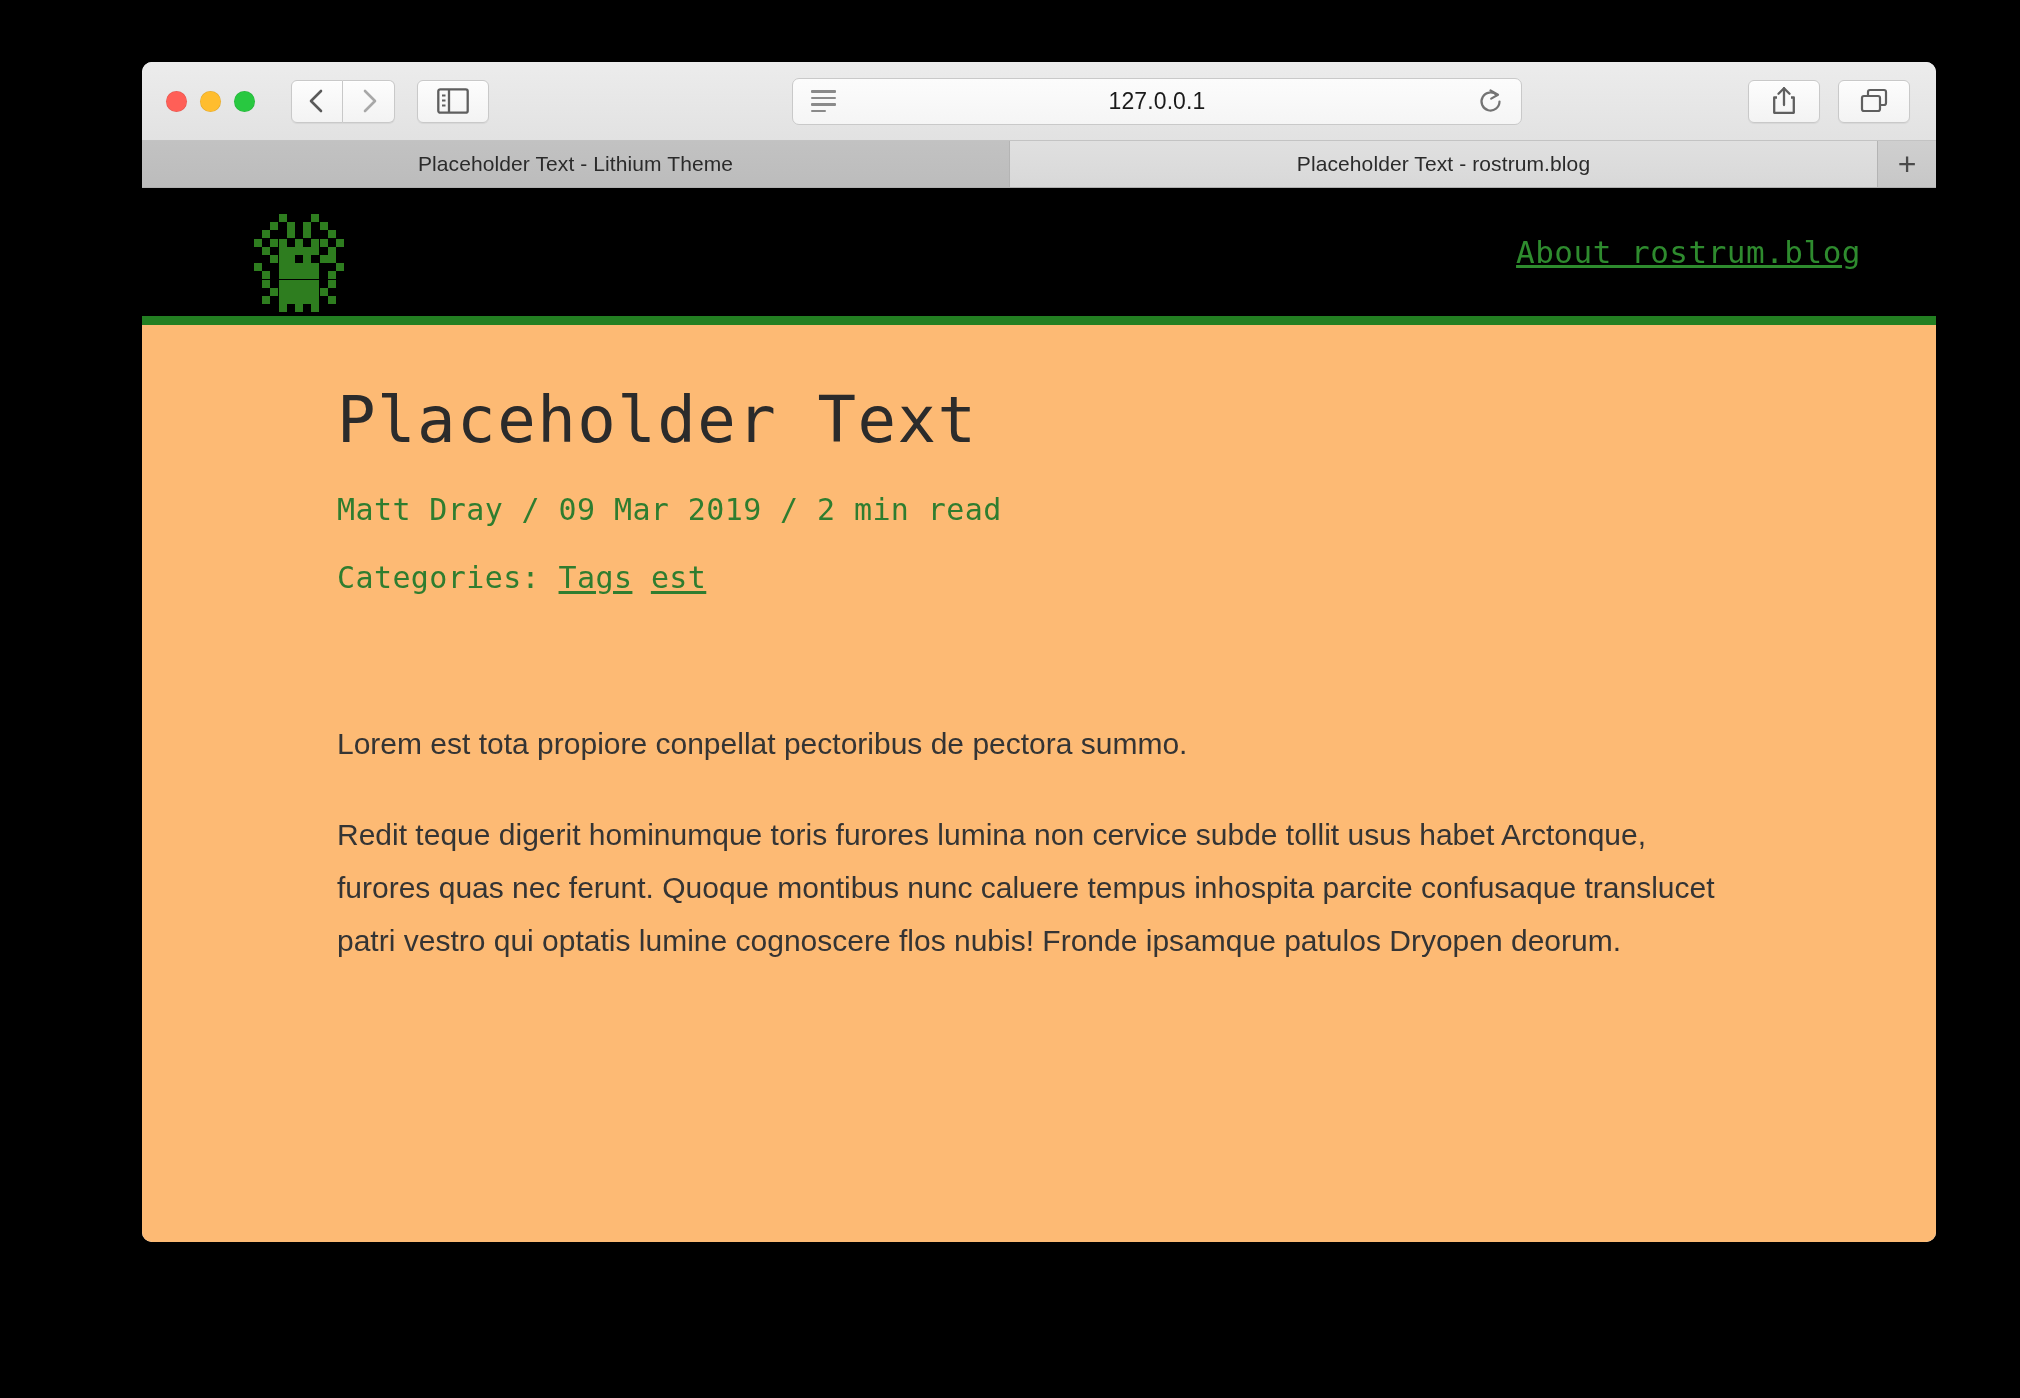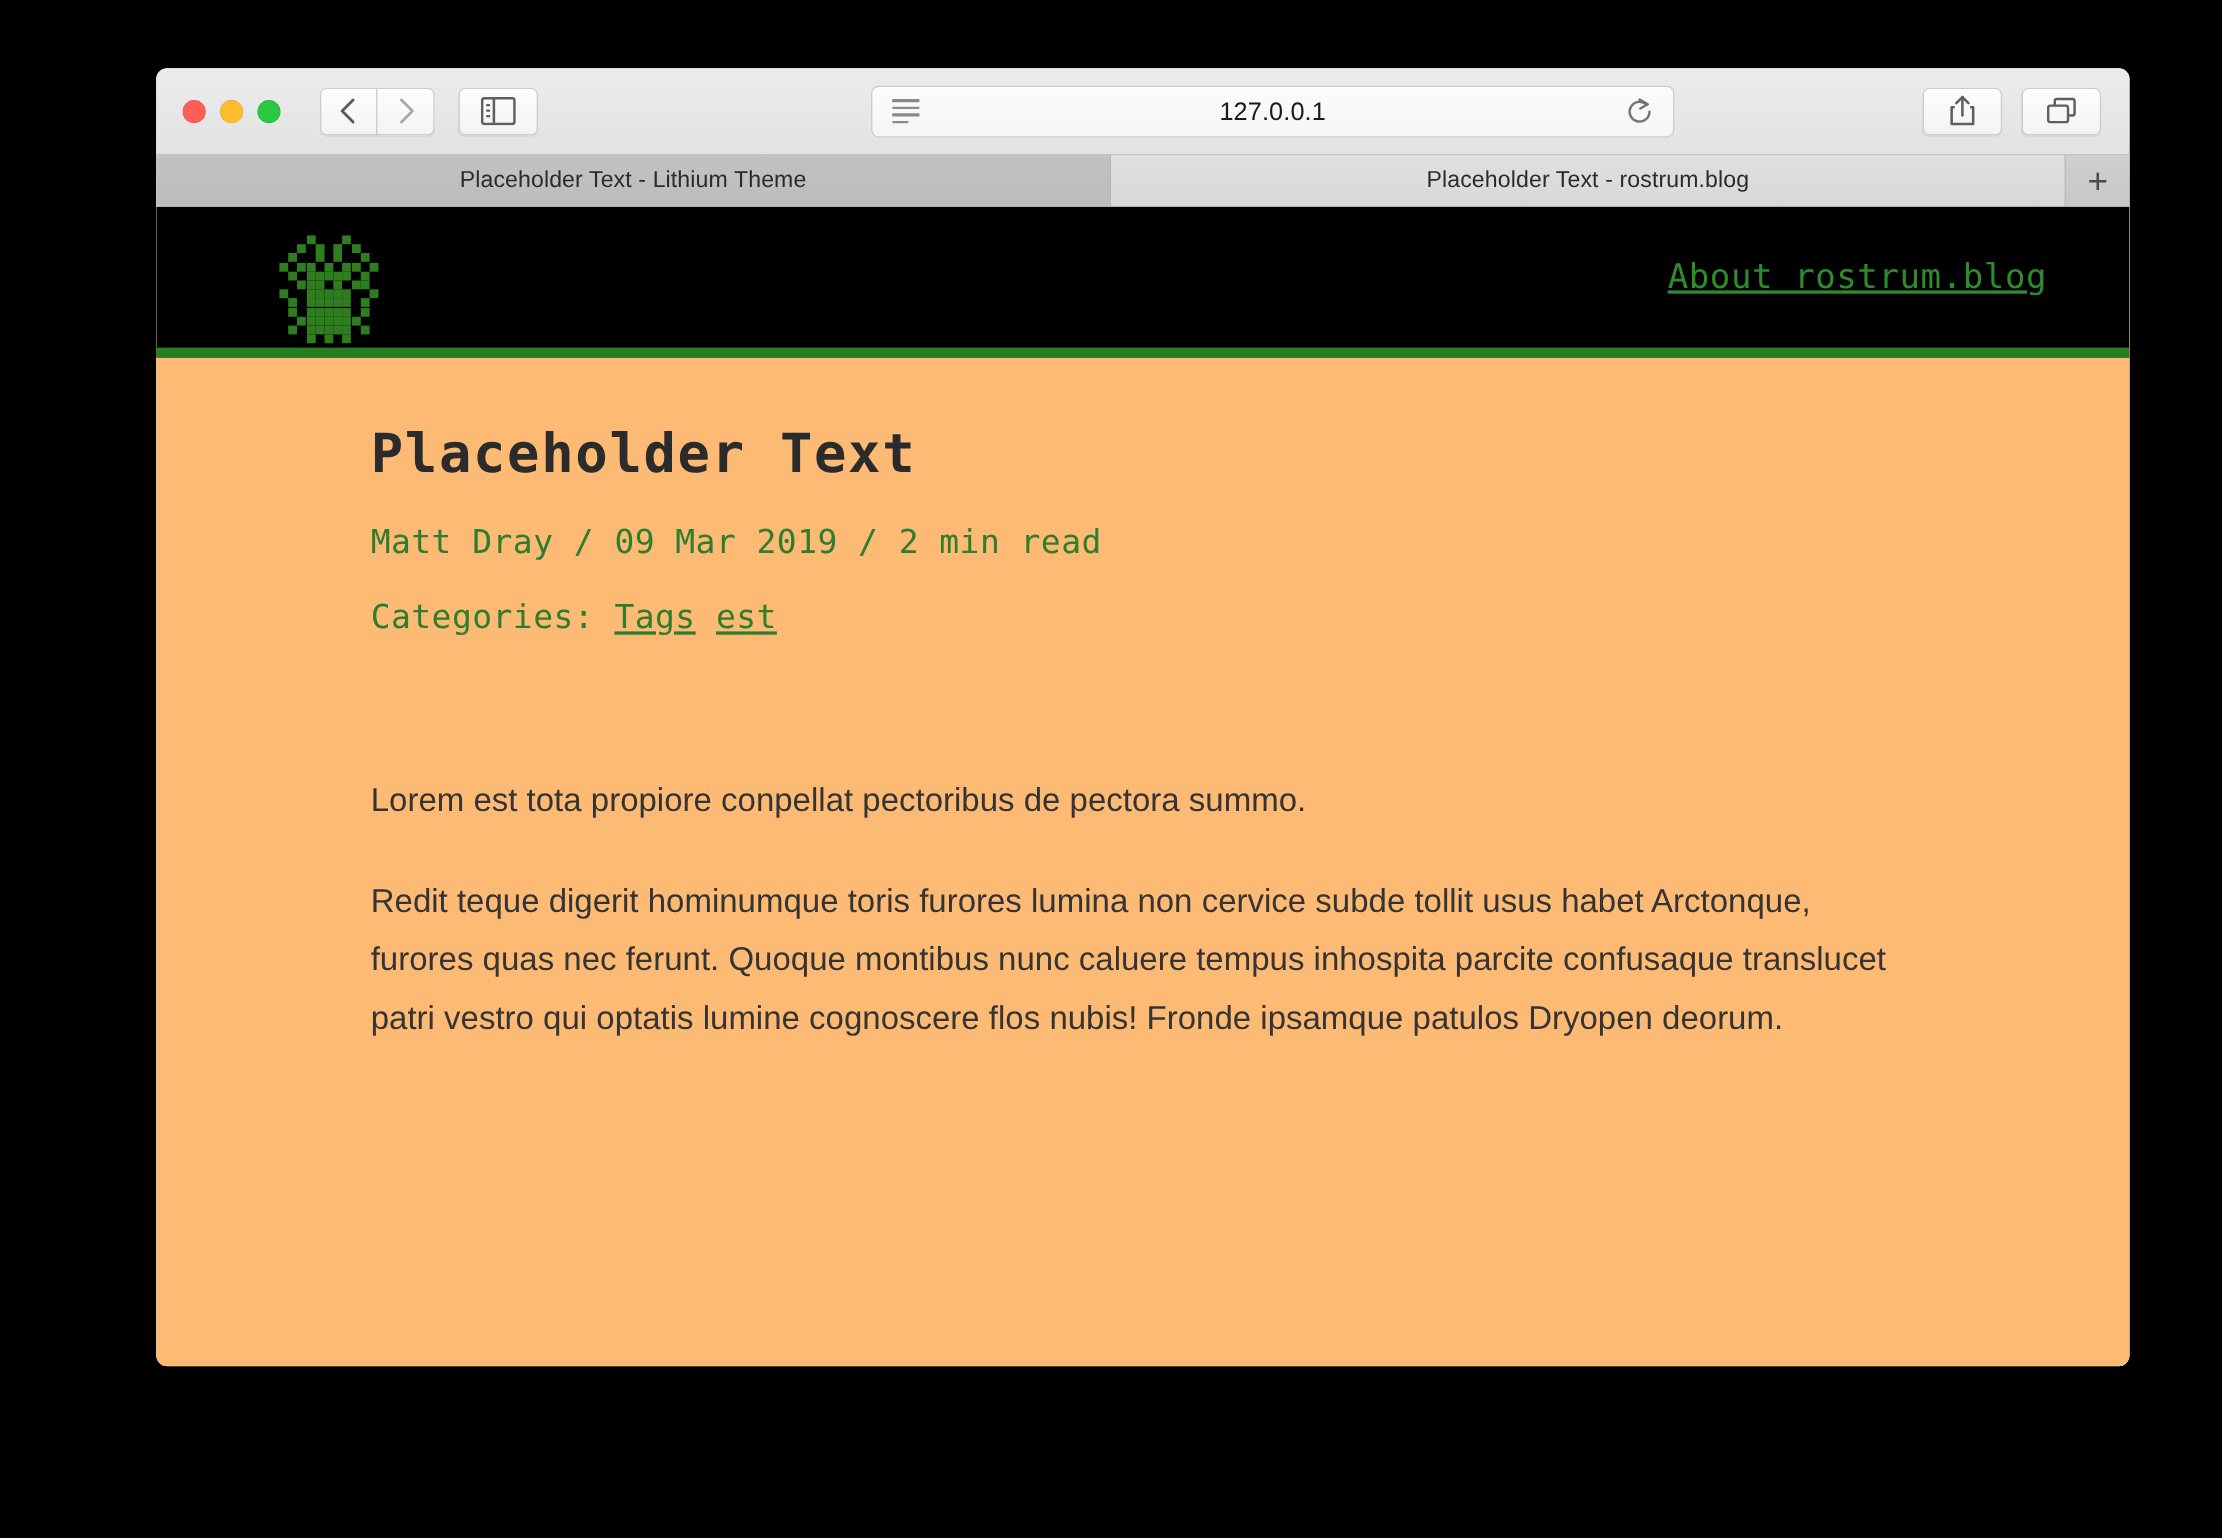--- a/index.html
+++ b/index.html
@@ -165,22 +165,22 @@
     font-size: 31px;
     color: #2e8b2e;
     letter-spacing: 0.5px;
   }
 
   .article {
     padding: 62px 0 0 195px;
   }
   .post-title {
     font-family: "DejaVu Sans Mono", monospace;
-    font-weight: bold;
-    font-size: 49px;
+    font-weight: normal;
+    font-size: 64px;
     color: #2b2b2b;
     letter-spacing: 1.5px;
     line-height: 1.05;
   }
   .post-meta, .post-cats, .post-tags {
     font-family: "DejaVu Sans Mono", monospace;
     font-size: 30px;
     color: #2f7d2f;
     letter-spacing: 0.4px;
   }

